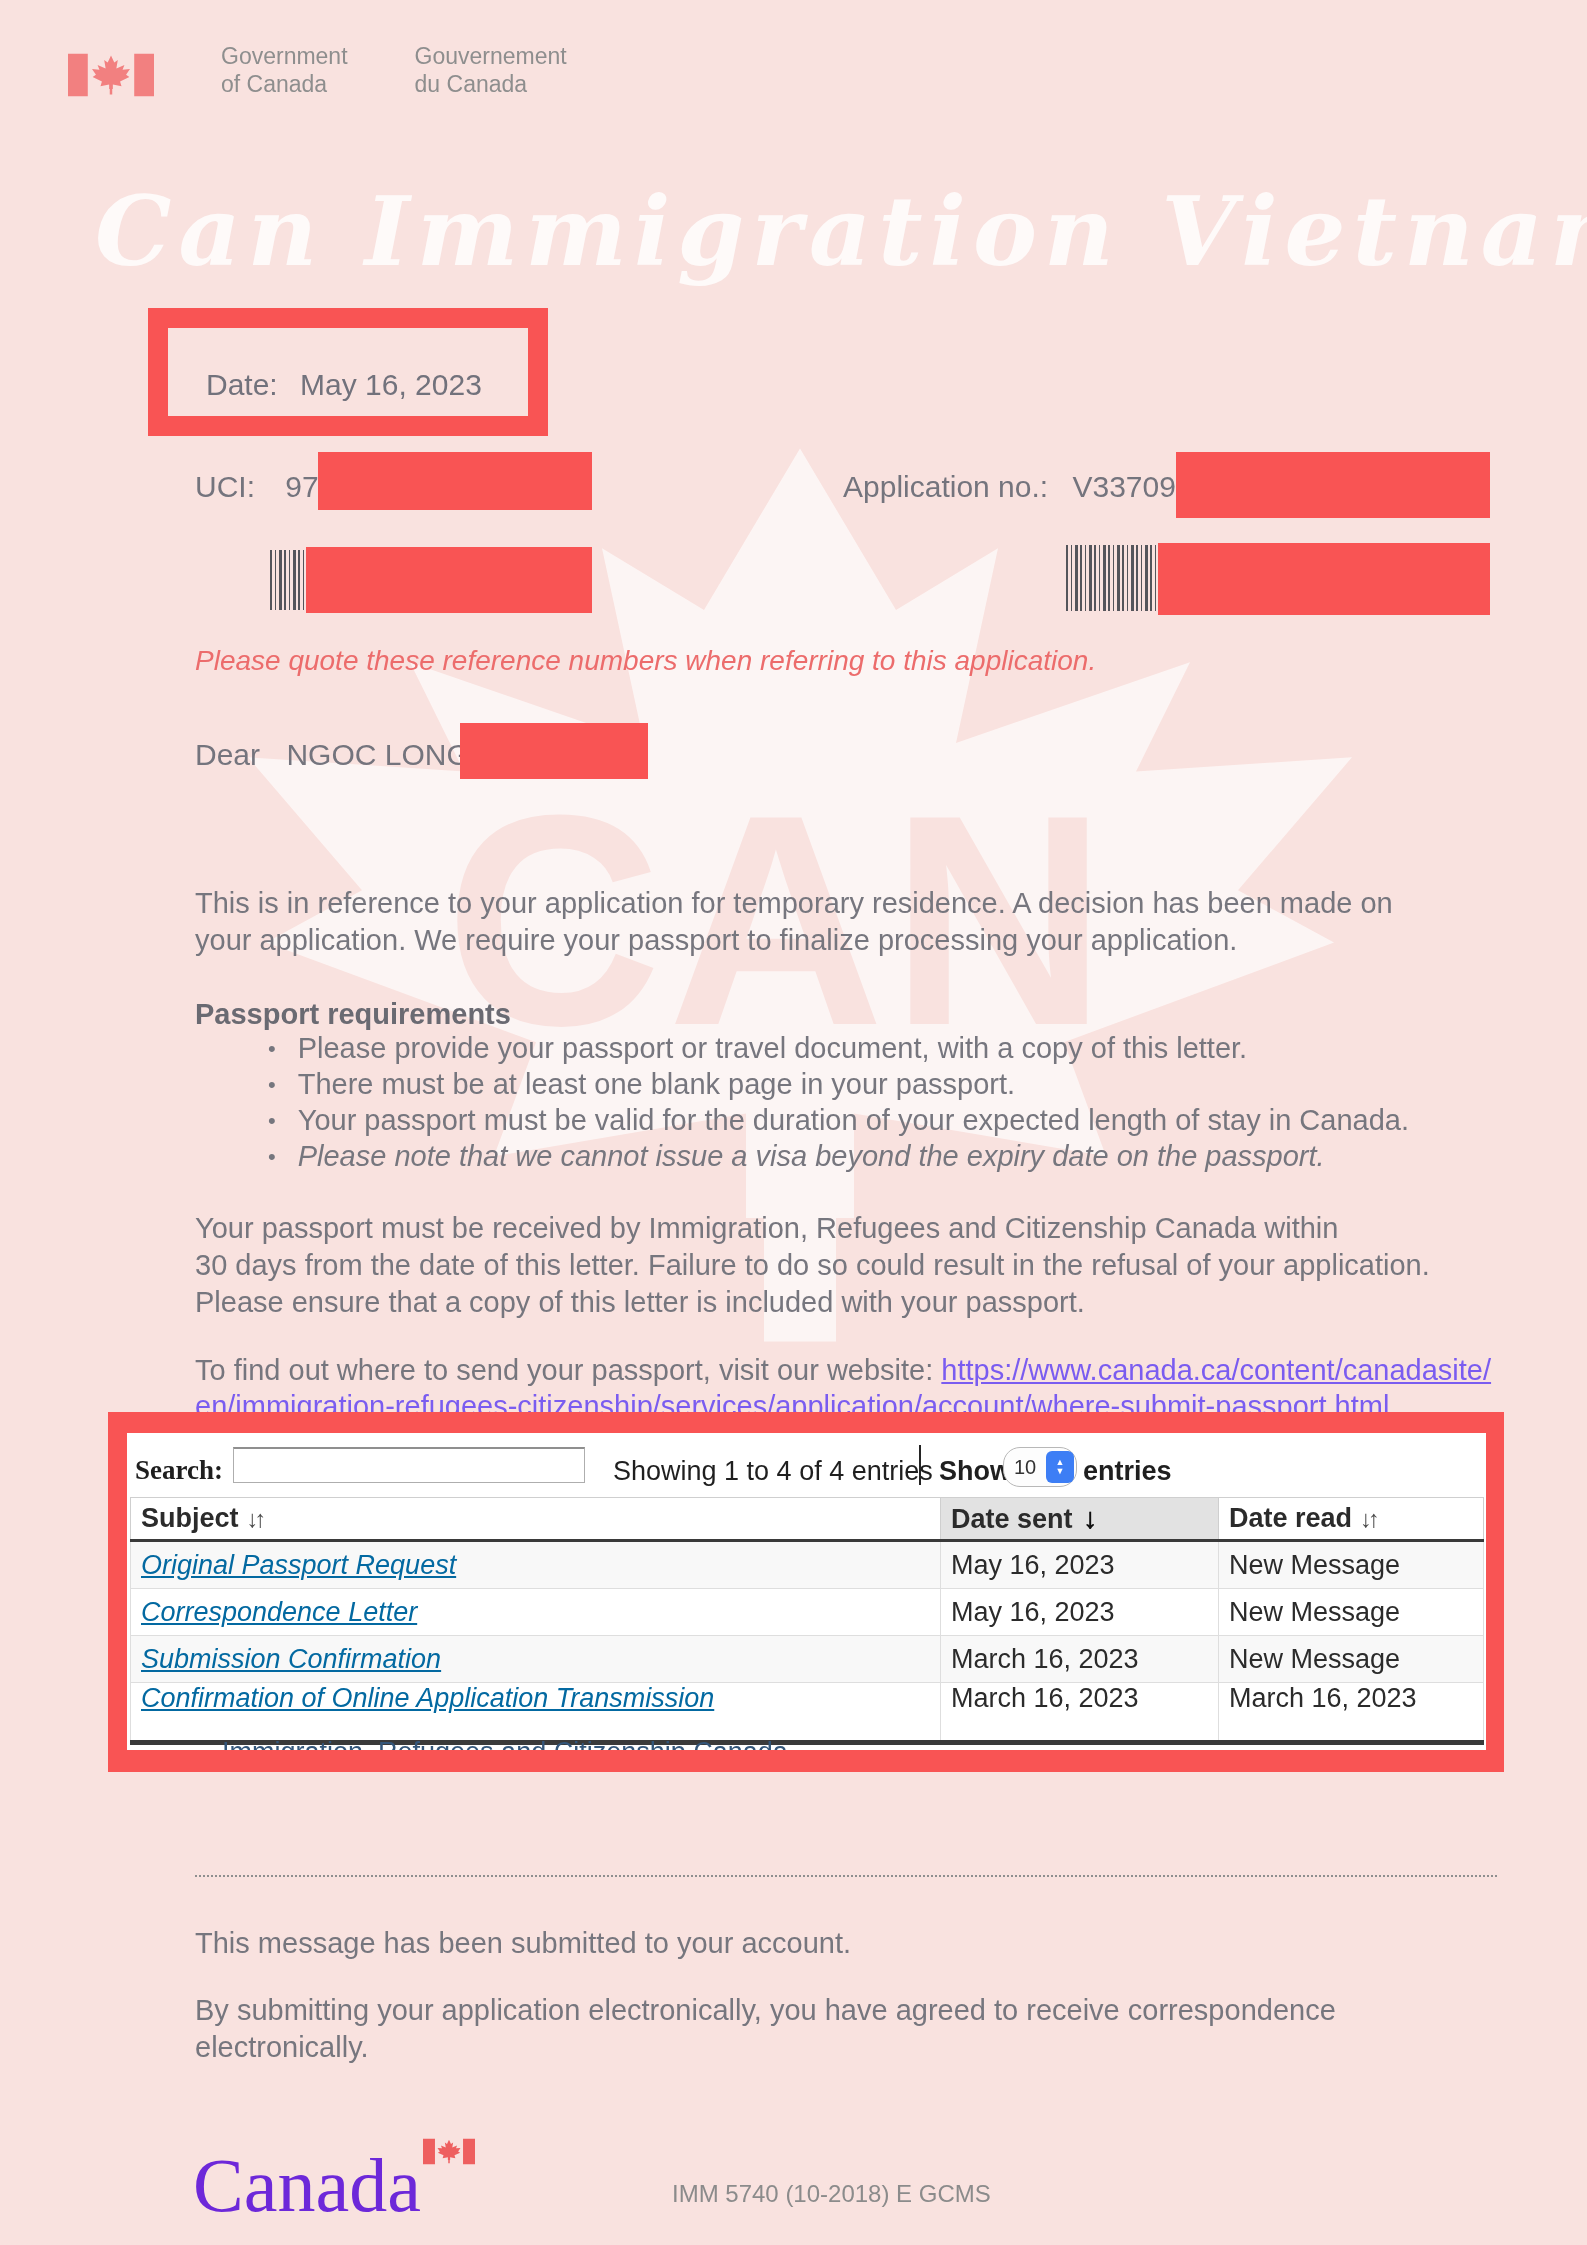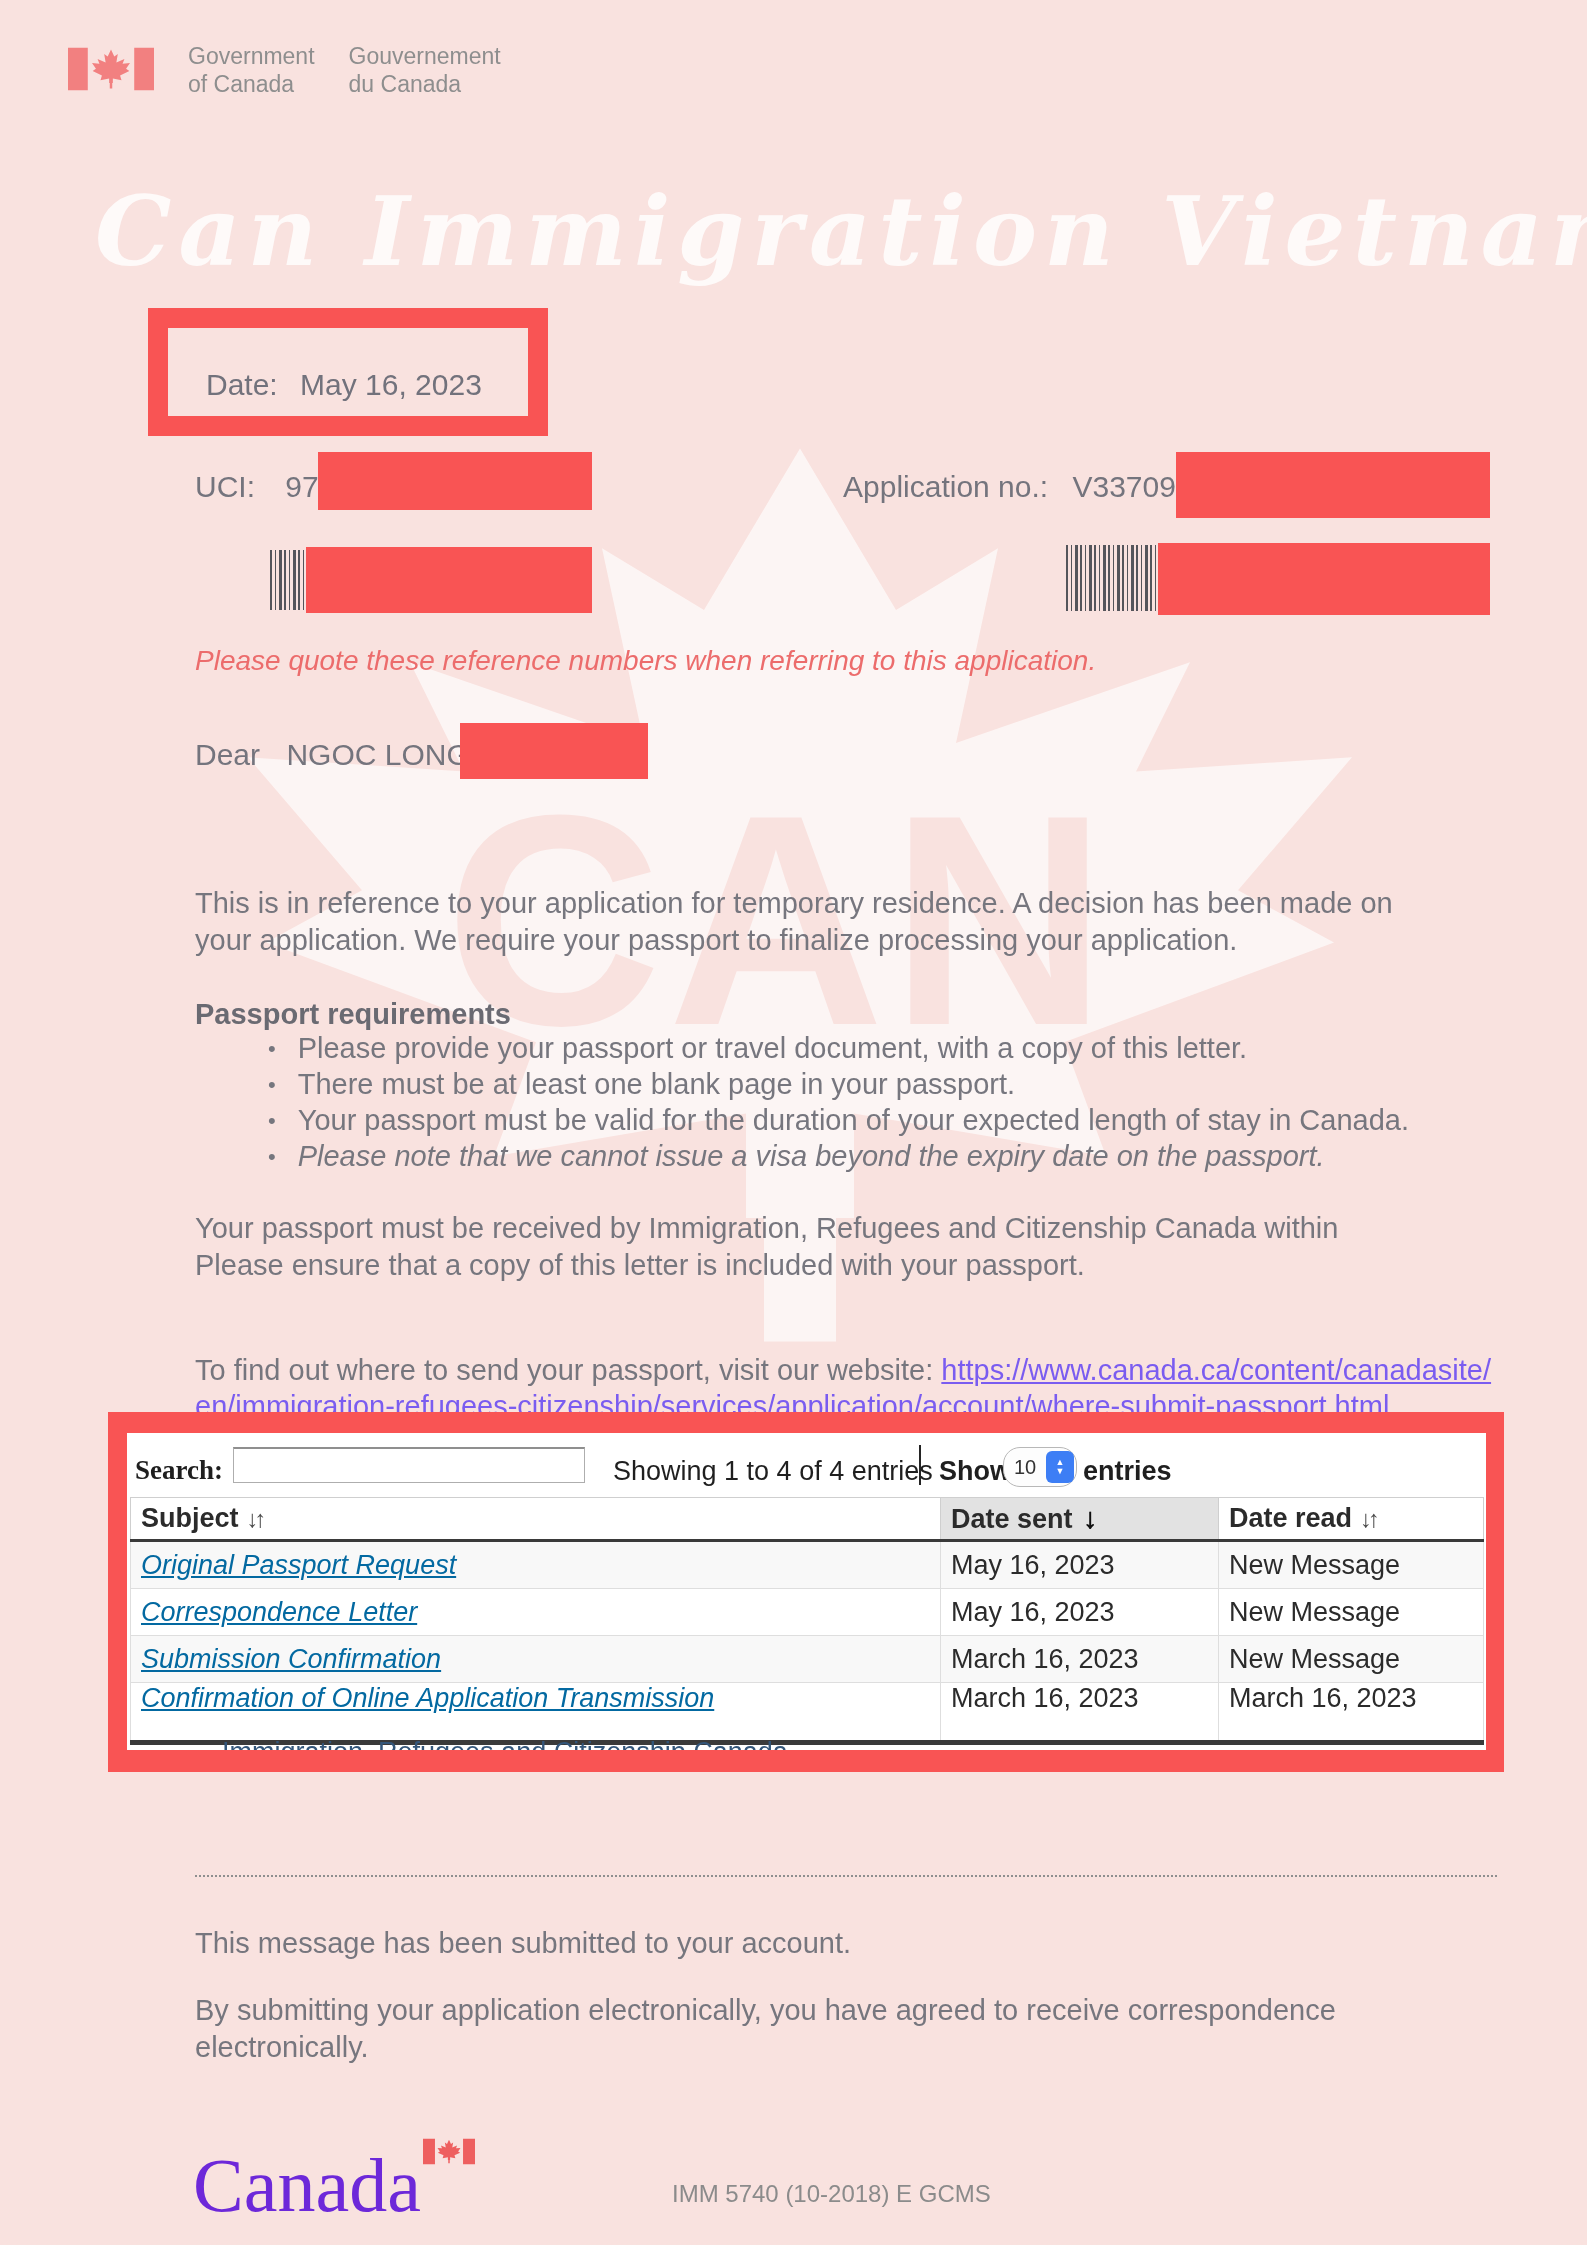--- a/index.html
+++ b/index.html
@@ -10,21 +10,21 @@
 
   
   .wm-title{top:175px;left:95px;width:1480px;font-family:"DejaVu Serif",serif;
             font-style:italic;font-weight:bold;font-size:96px;letter-spacing:7px;
             color:rgba(255,255,255,0.82);white-space:nowrap;z-index:0;}
   .wm-leaf{top:420px;left:200px;width:1200px;height:950px;z-index:0;opacity:.66;}
   .wm-can{top:770px;left:445px;font-size:300px;font-weight:bold;letter-spacing:6px;
           color:#f9e2df;z-index:0;line-height:1;}
 
   
-  .gov-logo{top:42px;left:68px;display:flex;align-items:flex-start;z-index:1;}
+  .gov-logo{top:42px;left:68px;display:flex;align-items:flex-end;z-index:1;gap:33px;}
   .gov-flag{width:86px;height:46px;margin-top:4px;}
   .dept{font-size:23px;line-height:28px;color:#8e8e8e;margin-left:34px;}
   .dept div{white-space:nowrap;}
 
   
   .body-text{font-size:29px;line-height:37px;color:#76767e;}
   .lbl{font-size:30px;color:#74747d;}
   .redact{background:#f95454;z-index:1;}
 
   .date-box{top:308px;left:148px;width:400px;height:128px;border:20px solid #f95454;
@@ -176,20 +176,21 @@
     <span class="bullet-dot">•</span>
     <span>Your passport must be valid for the duration of your expected length of stay in Canada.</span>
   </div>
   <div class="bullet-row body-text z1" style="top:1138px;">
     <span class="bullet-dot">•</span>
     <span class="italic">Please note that we cannot issue a visa beyond the expiry date on the passport.</span>
   </div>
 
   <div class="abs body-text z1" style="top:1210px;left:195px;">
     <div>Your passport must be received by Immigration, Refugees and Citizenship Canada within</div>
+    <div>30 days from the date of this letter. Failure to do so could result in the refusal of your application.</div>
     <div>Please ensure that a copy of this letter is included with your passport.</div>
   </div>
 
   <div class="abs body-text z1" style="top:1352px;left:195px;white-space:nowrap;">
     <span>To find out where to send your passport, visit our website: </span><a class="weblink">https://www.canada.ca/content/canadasite/</a>
   </div>
   <div class="abs body-text z1" style="top:1388px;left:195px;white-space:nowrap;">
     <a class="weblink">en/immigration-refugees-citizenship/services/application/account/where-submit-passport.html</a>
   </div>
 

